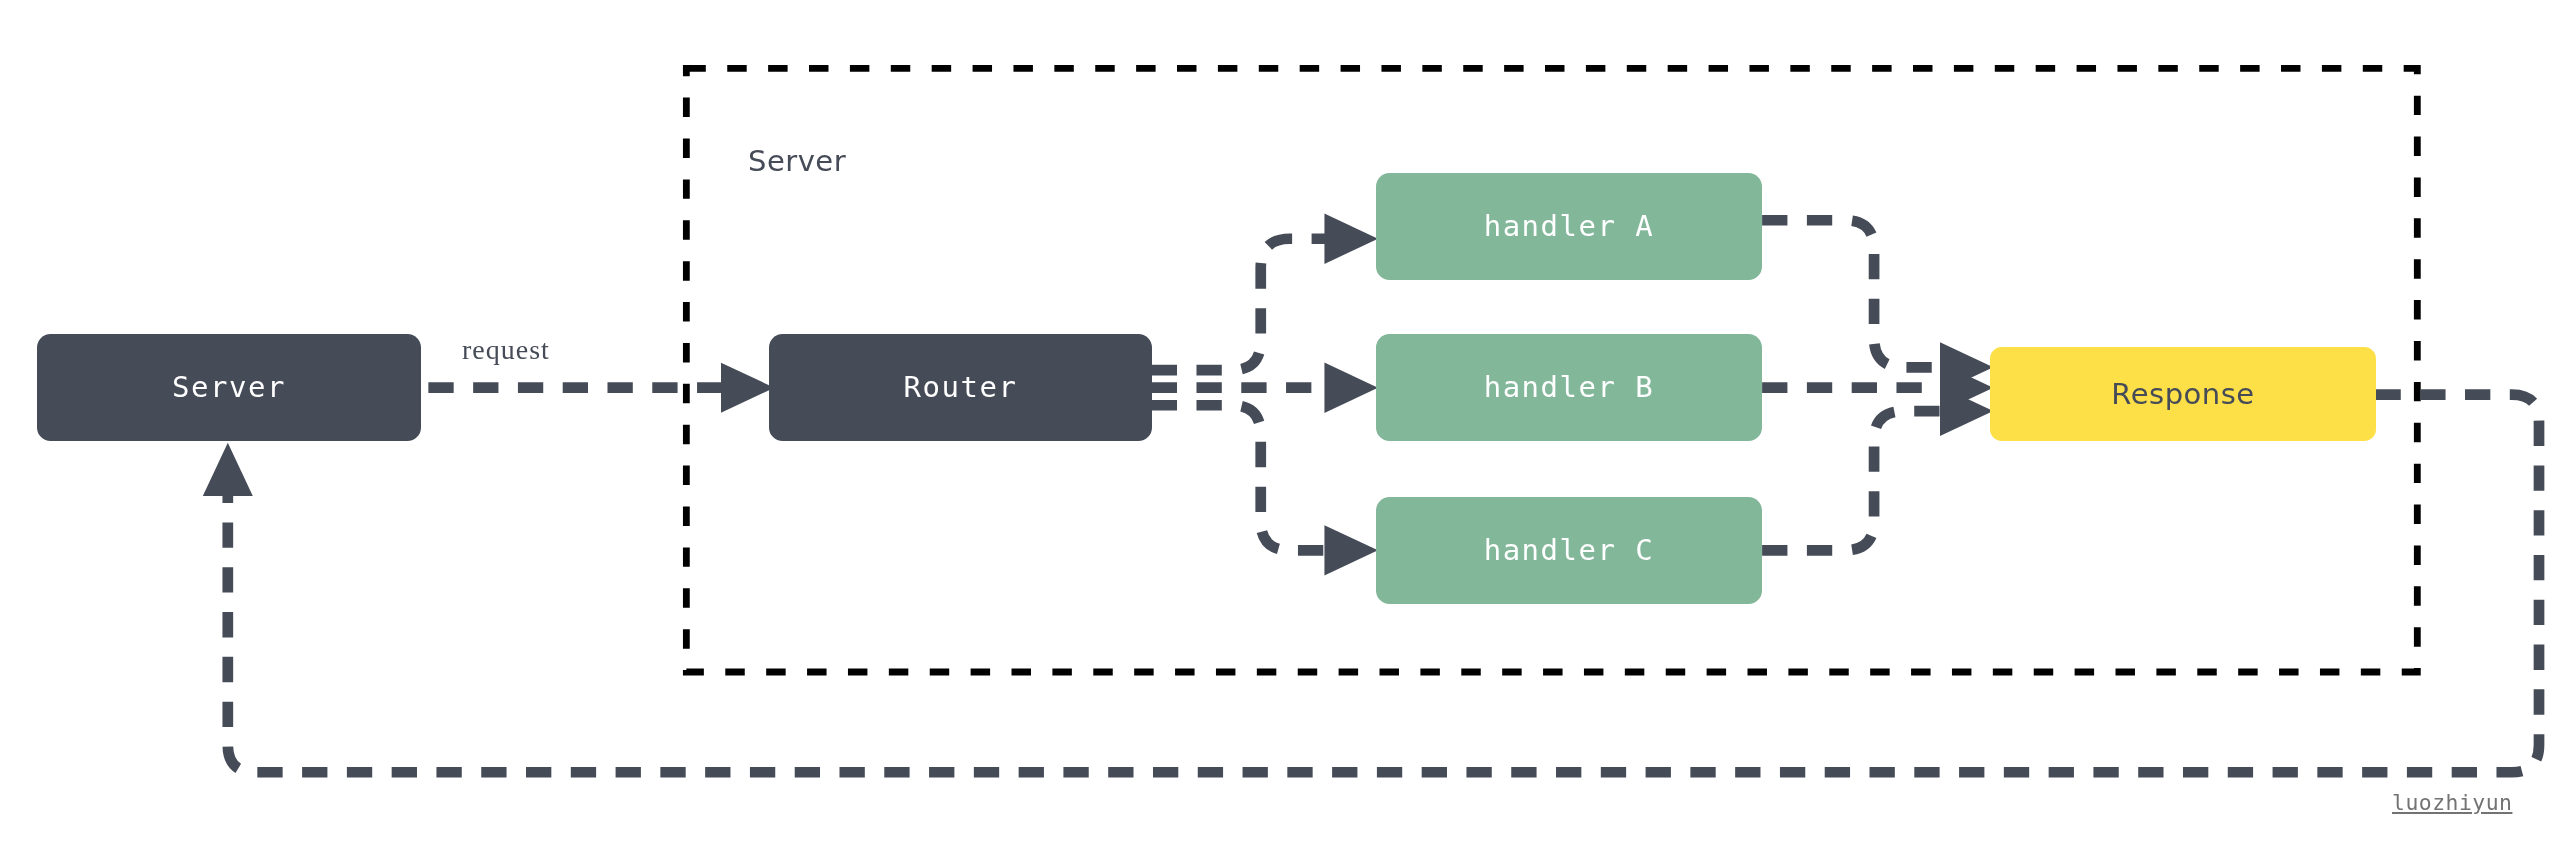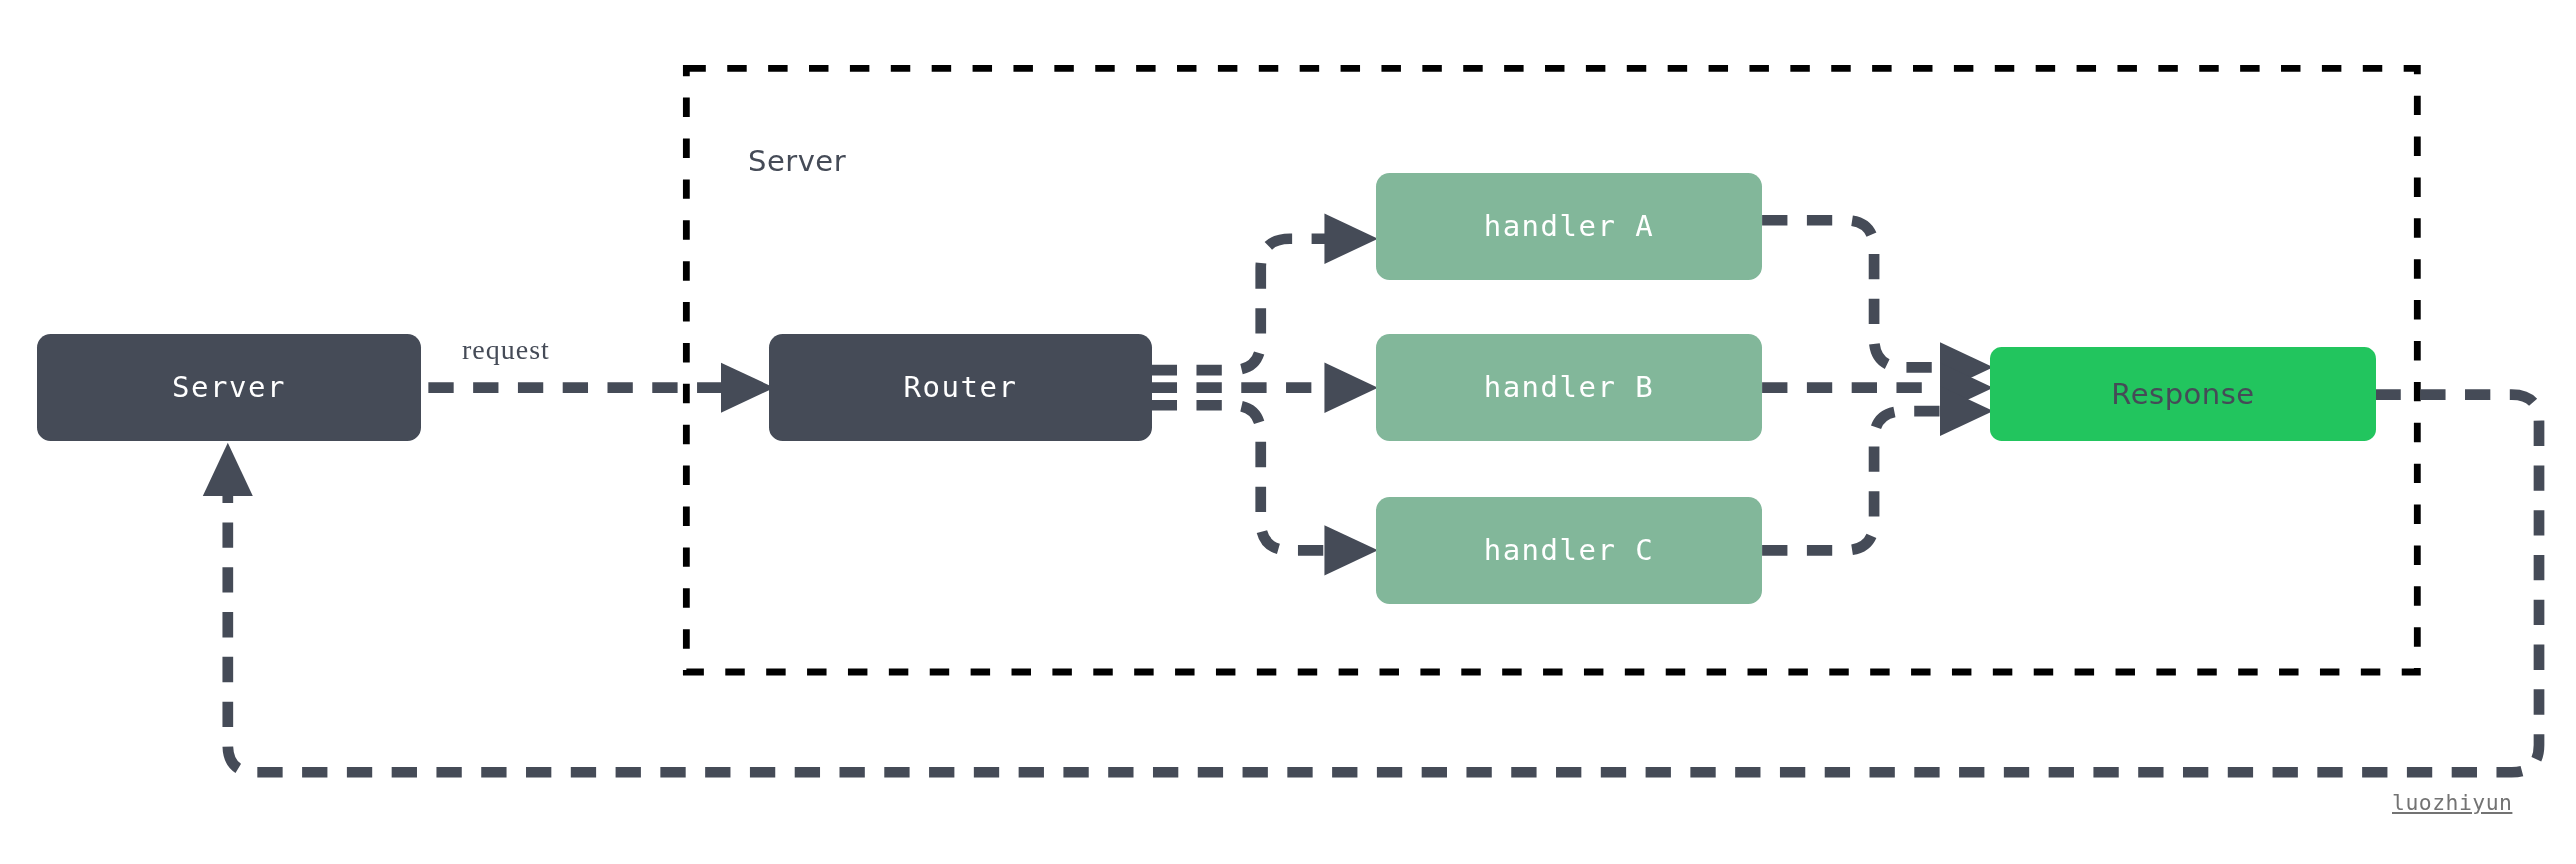--- a/index.html
+++ b/index.html
@@ -35,21 +35,21 @@
     font-family: "DejaVu Sans Mono", "Liberation Mono", monospace;
     font-size: 29px;
     letter-spacing: 1.5px;
     white-space: nowrap;
     line-height: 1;
   }
   .node.dark { background: #454b57; }
   .node.dark .node-label { color: #ffffff; }
   .node.green { background: #82b79a; }
   .node.green .node-label { color: #ffffff; }
-  .node.pink { background: #22c55e; }
+  .node.pink { background: #fde047; }
   .node.pink .node-label {
     color: #454b57;
     font-family: "DejaVu Sans", "Liberation Sans", sans-serif;
     font-size: 29px;
     letter-spacing: 0.5px;
   }
 
   #node-client  { left: 37px;   top: 334px; width: 384px; height: 107px; }
   #node-router  { left: 769px;  top: 334px; width: 383px; height: 107px; }
   #node-ha      { left: 1376px; top: 173px; width: 386px; height: 107px; }

